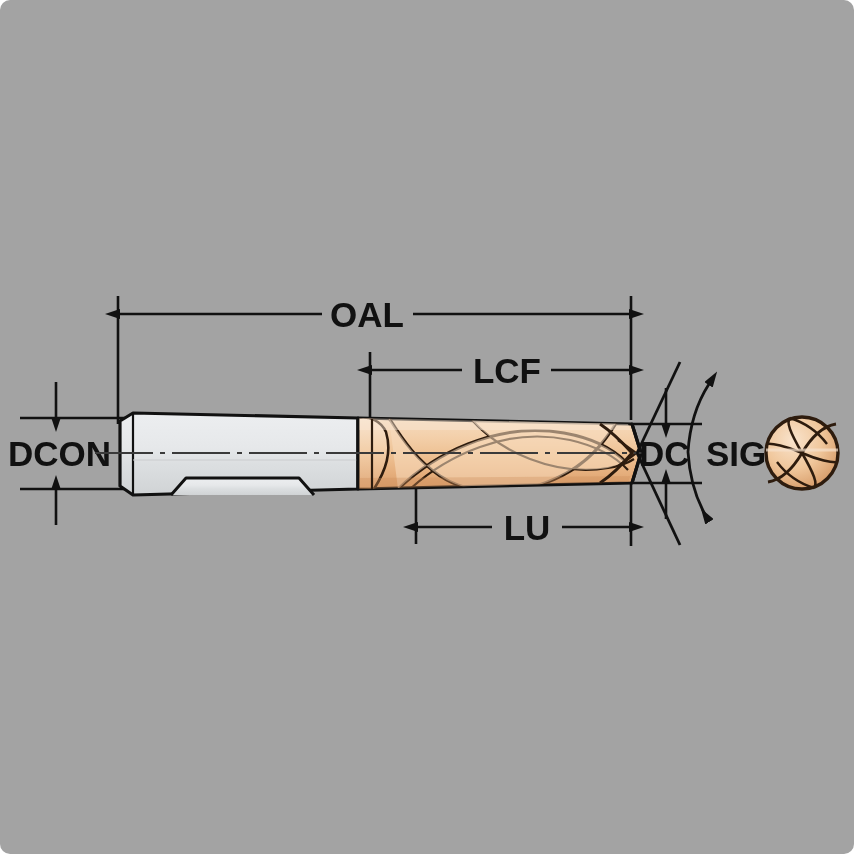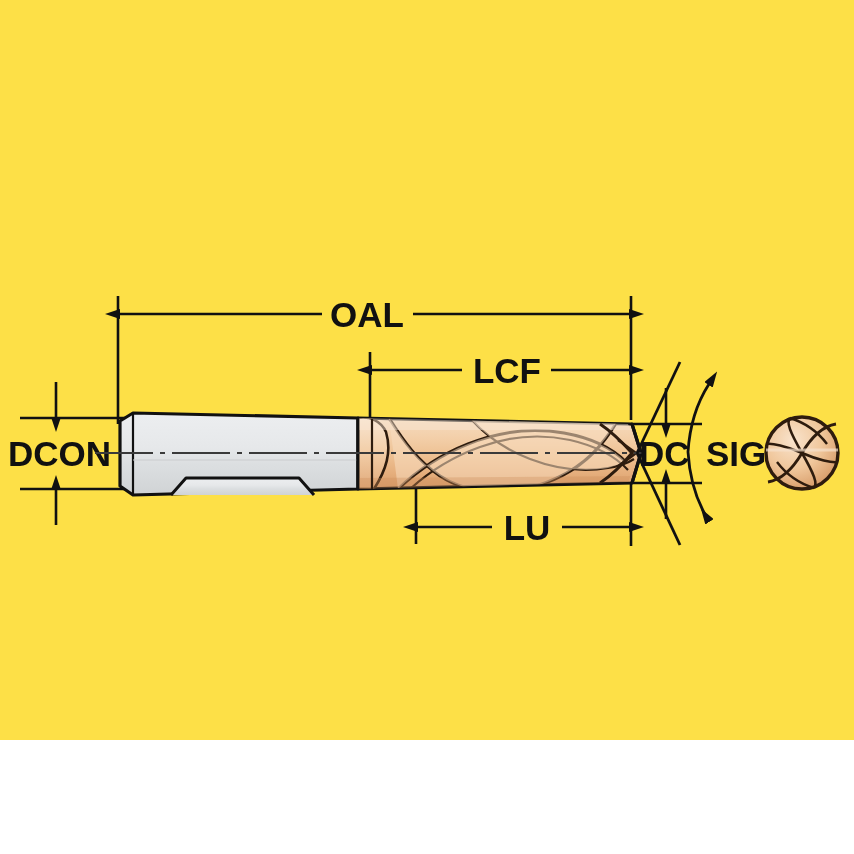--- a/index.html
+++ b/index.html
@@ -1,18 +1,18 @@
 <!DOCTYPE html>
 <html><head>
 <meta charset="utf-8">
 <style>
   html,body{margin:0;padding:0;background:#ffffff;}
   body{width:854px;height:854px;overflow:hidden;
        font-family:"Liberation Sans", sans-serif;}
-  #stage{position:relative;width:854px;height:740px;background:#fde047;}
+  #stage{position:relative;width:854px;height:854px;background:#a3a3a3;border-radius:10px;}
   svg#drawing{position:absolute;left:0;top:0;width:854px;height:854px;display:block;}
   .dimtext{font-family:"Liberation Sans", sans-serif;font-weight:700;fill:#111111;}
 </style>
 </head>
 <body>
 
 <div id="stage">
 
   <svg id="drawing" viewBox="0 0 854 854">
     <defs>

